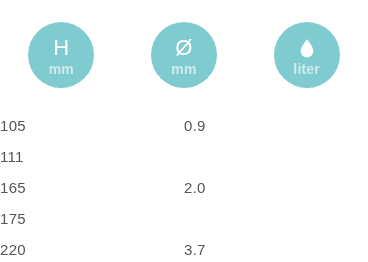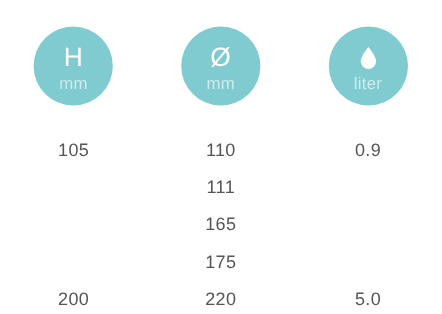--- a/index.html
+++ b/index.html
@@ -60,38 +60,38 @@
     height: 24px;
     width: 24px;
   }
   .badge-glyph.droplet svg {
     display: block;
   }
   .badge-sub {
     color: rgba(255, 255, 255, 0.62);
     font-size: 14px;
     line-height: 16px;
-    font-weight: 400;
+    font-weight: 700;
     margin-top: 1px;
     letter-spacing: 0.2px;
   }
 
   
   .data-body {
     margin-top: 22px;
   }
   .data-row {
     display: flex;
     width: 368px;
     height: 31px;
     align-items: center;
   }
   .data-cell {
     flex: 1 1 0;
-    text-align: center;
+    text-align: left;
     color: #555555;
     font-size: 15px;
     line-height: 17px;
     font-weight: 400;
     letter-spacing: 0.3px;
   }
 </style>
 </head>
 <body>
 
@@ -123,37 +123,36 @@
         <span class="badge-sub">liter</span>
       </div>
     </div>
 
   </div>
 
   <div class="data-body">
 
     <div class="data-row">
       <div class="data-cell">105</div>
-      <div class="data-cell">110</div>
       <div class="data-cell">0.9</div>
     </div>
 
     <div class="data-row">
       <div class="data-cell">111</div>
     </div>
 
     <div class="data-row">
       <div class="data-cell">165</div>
+      <div class="data-cell">2.0</div>
     </div>
 
     <div class="data-row">
       <div class="data-cell">175</div>
     </div>
 
     <div class="data-row">
-      <div class="data-cell">200</div>
       <div class="data-cell">220</div>
-      <div class="data-cell">5.0</div>
+      <div class="data-cell">3.7</div>
     </div>
 
   </div>
 
 </div>
 
 </body></html>

